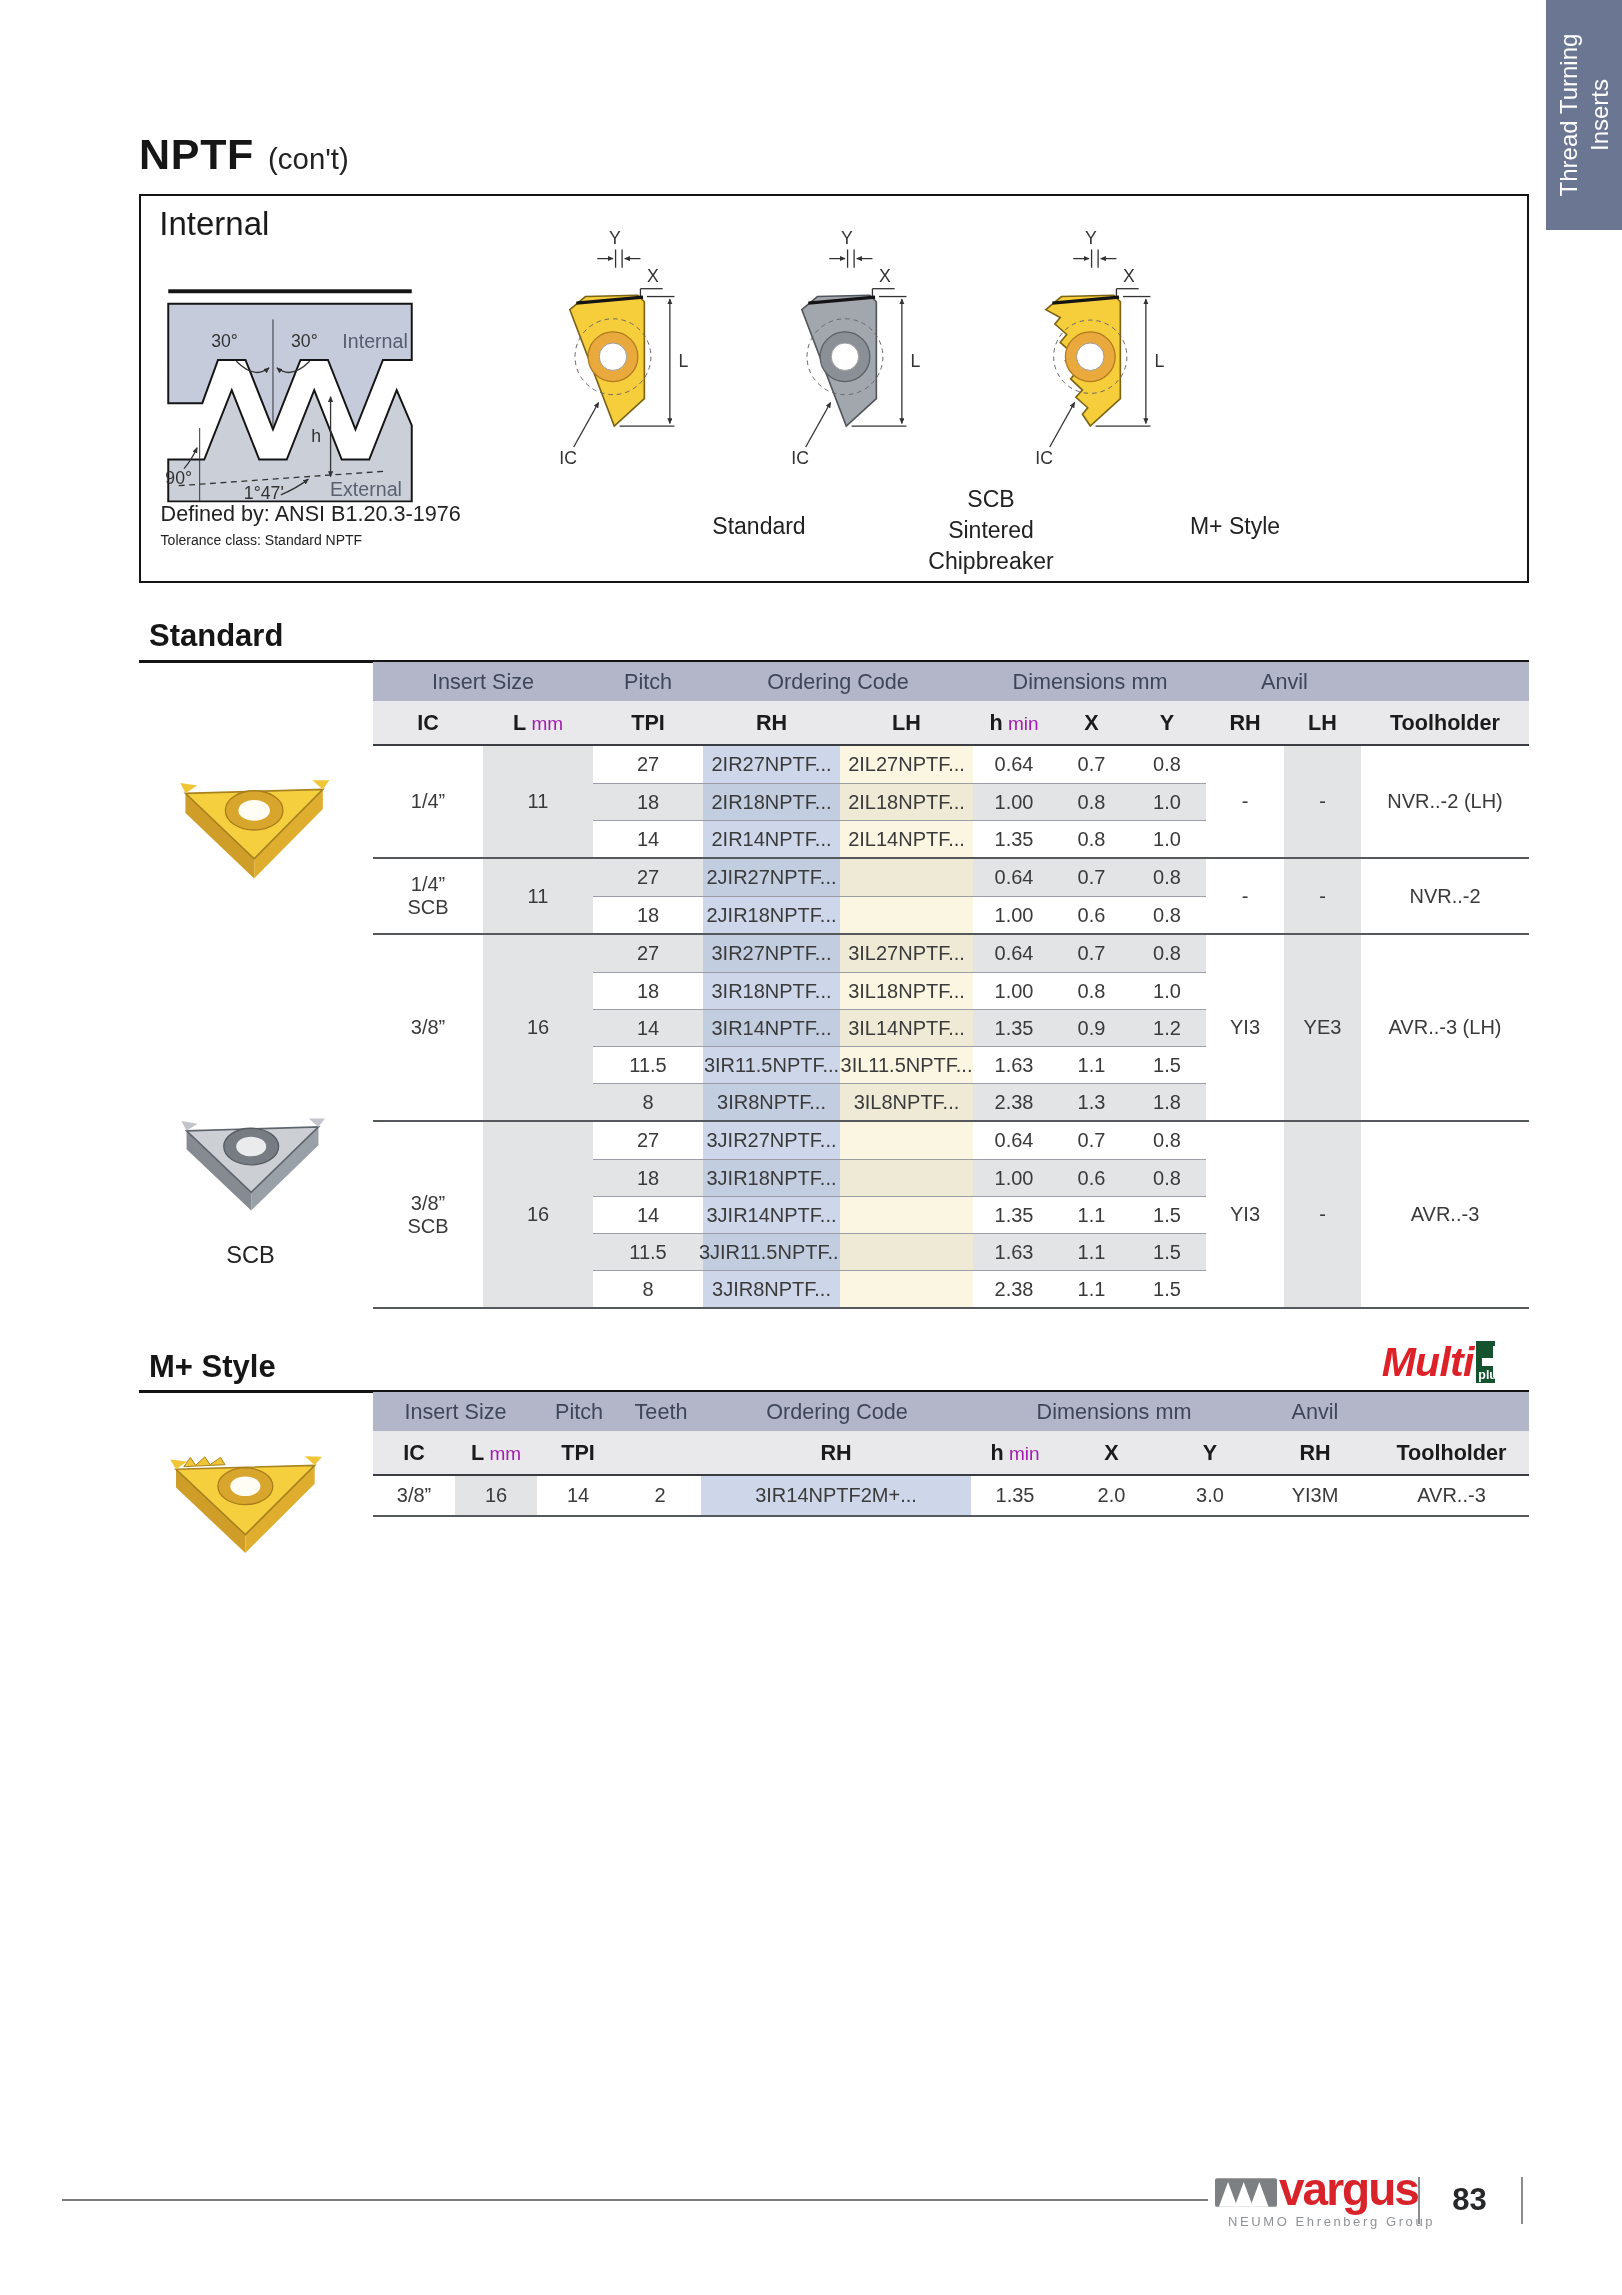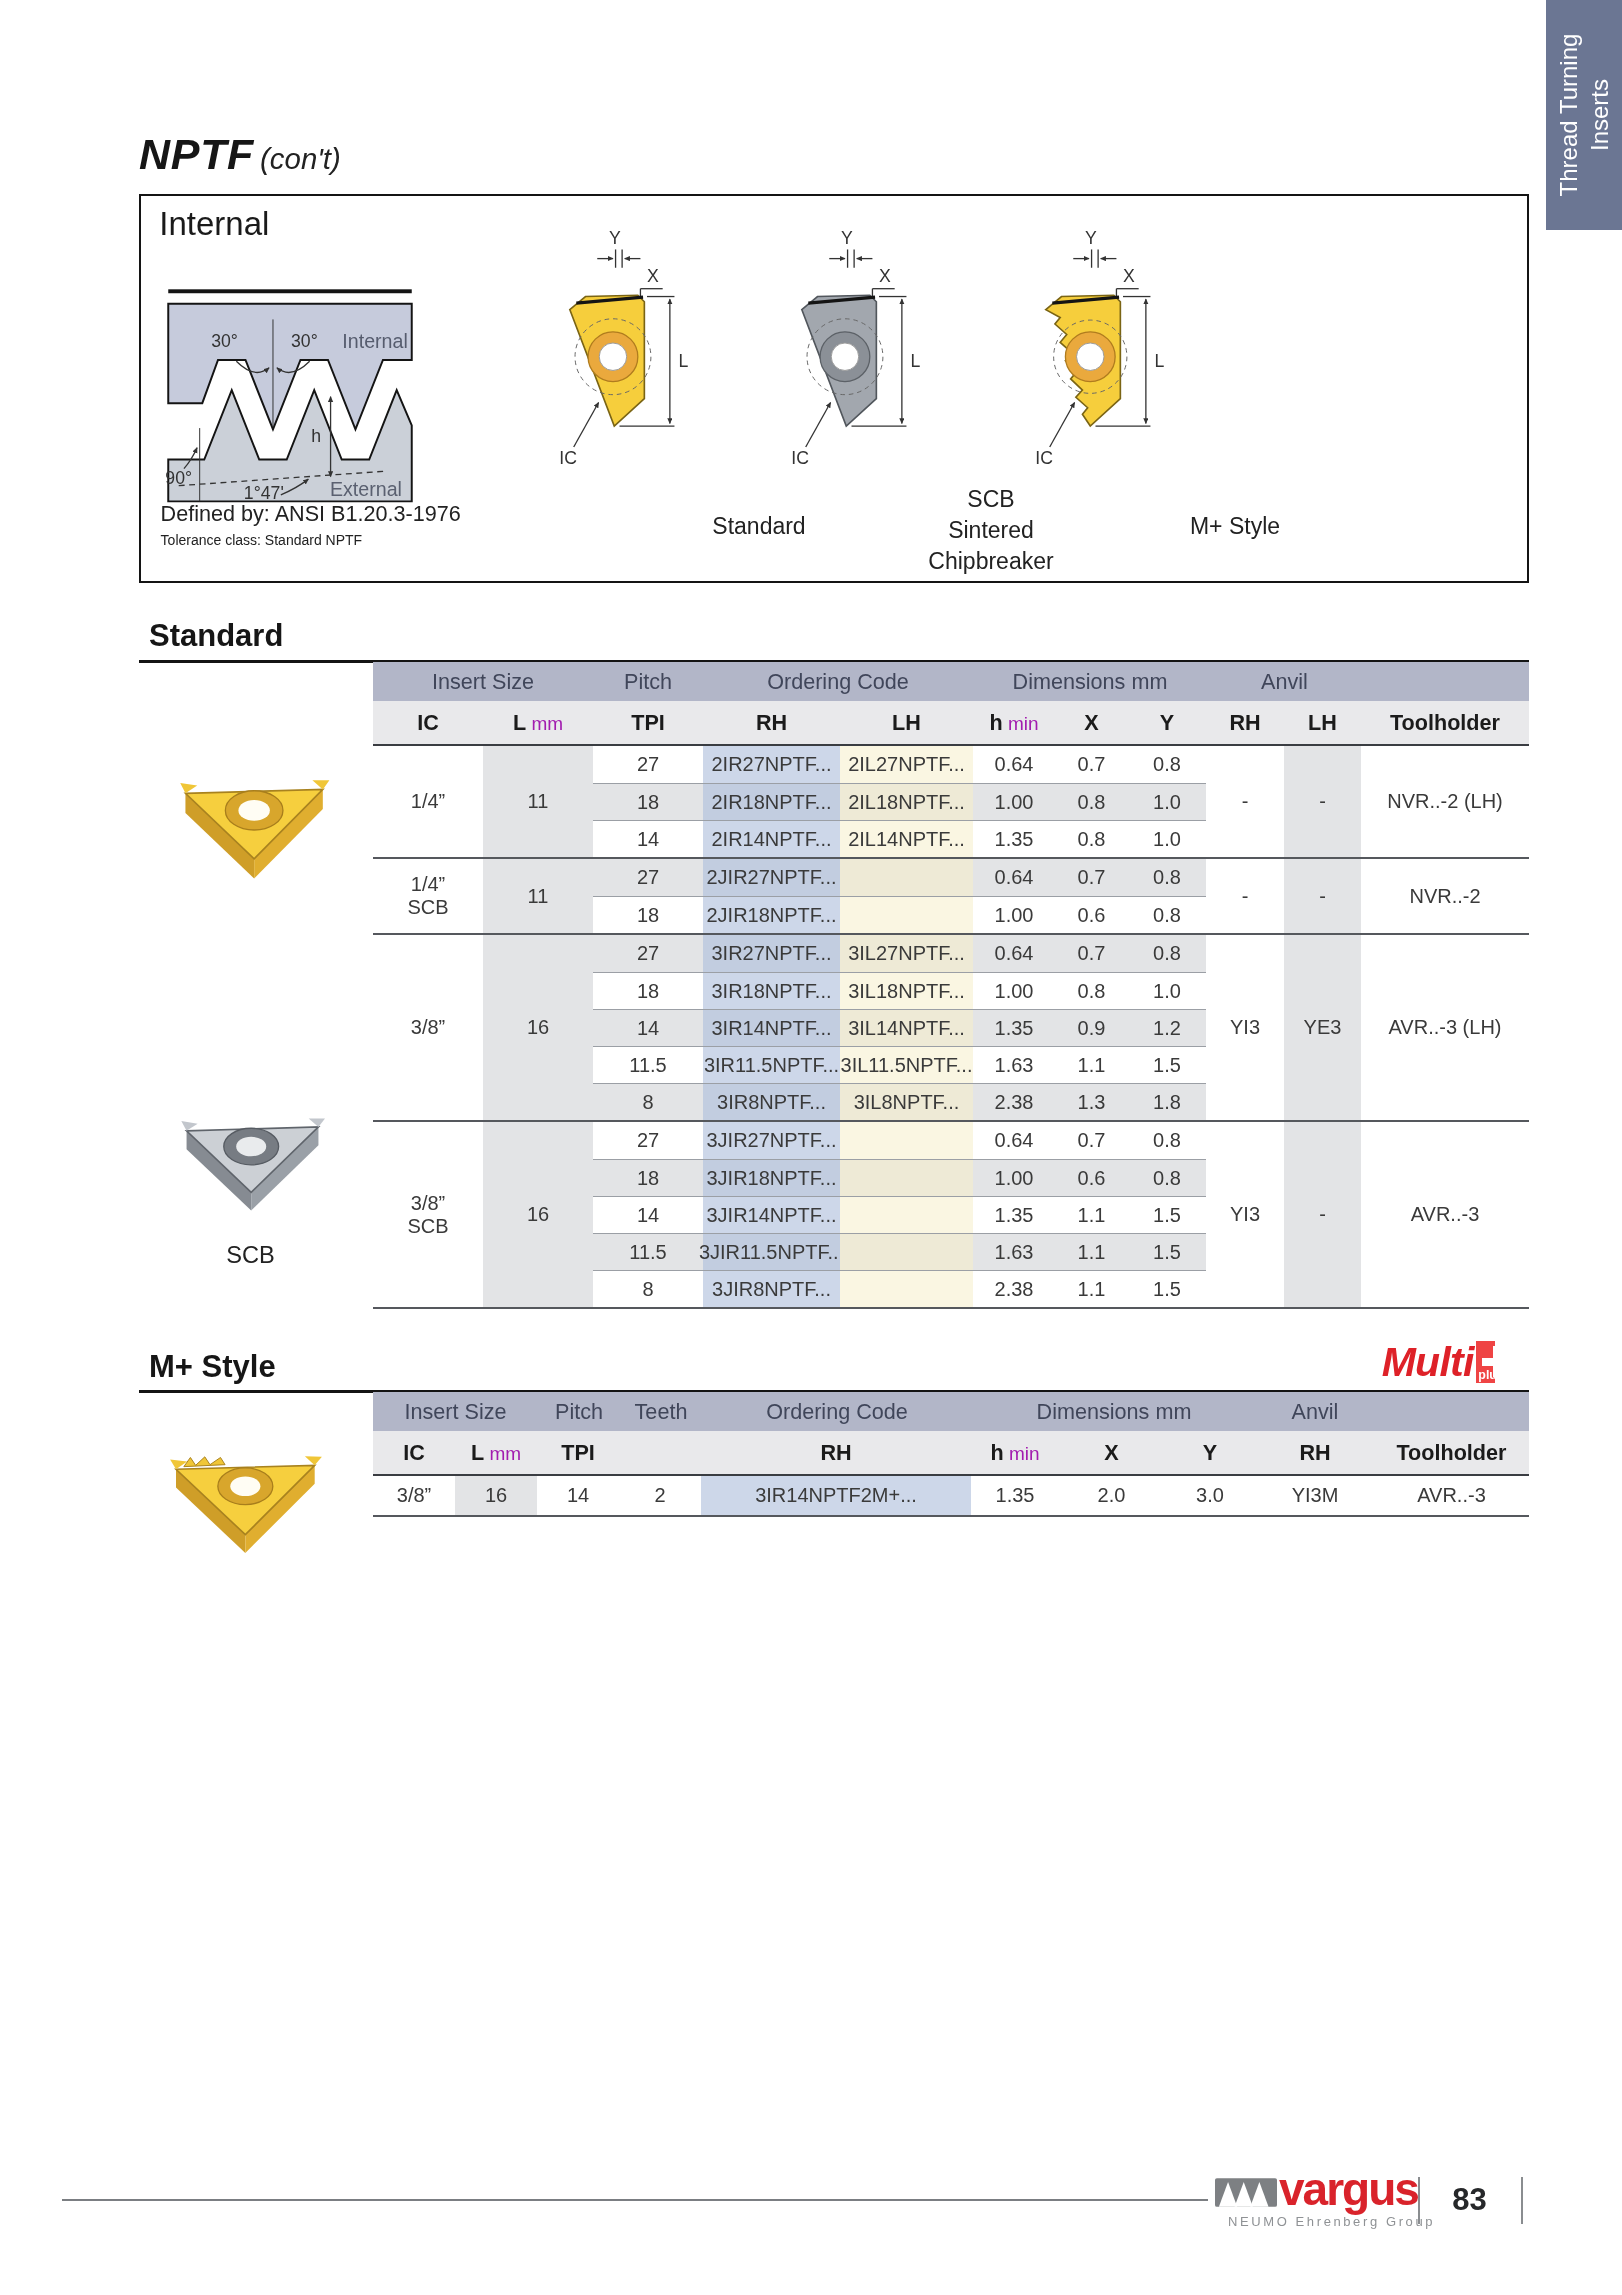--- a/index.html
+++ b/index.html
@@ -6,21 +6,21 @@
   .page{position:relative;width:1623px;height:2295px;background:#fff;overflow:hidden;
         font-family:"Liberation Sans", sans-serif;color:#1d1d1d;}
 
   
   .side-tab{position:absolute;left:1546px;top:0;width:77px;height:230px;background:#6b7693;}
   .side-tab .rot{position:absolute;left:0;top:230px;width:230px;height:77px;
       transform:rotate(-90deg);transform-origin:0 0;display:flex;align-items:center;justify-content:center;}
   .side-tab .rot div{color:#fff;font-size:24px;line-height:1.28;text-align:center;}
 
   
-  .page-heading{position:absolute;left:139px;top:130px;display:flex;align-items:baseline;gap:6px;font-style:italic;}
+  .page-heading{position:absolute;left:139px;top:130px;display:flex;align-items:baseline;gap:14px;}
   .page-heading .h1{font-size:43px;font-weight:bold;letter-spacing:0.7px;color:#161616;}
   .page-heading .h1sub{font-size:29.4px;color:#222;}
 
   
   .internal-box{position:absolute;left:139px;top:194px;width:1390px;height:389px;
       border:2.6px solid #141414;box-sizing:border-box;background:#fff;}
   .internal-title{position:absolute;left:18.3px;top:9.2px;font-size:33px;color:#1a1a1a;}
   .profile-svg{position:absolute;left:18.3px;top:92px;}
   .defined1{position:absolute;left:19.6px;top:305px;font-size:21.6px;color:#222;}
   .defined2{position:absolute;left:19.6px;top:336px;font-size:14px;color:#222;}
@@ -60,21 +60,21 @@
   .alh{background:#e3e4e6;}
   .sep{border-top:1.3px solid #9b9fa5;}
 
   
   .photo{position:absolute;}
   .scb-cap{position:absolute;left:185px;top:1242px;width:131px;text-align:center;font-size:23.6px;color:#222;}
 
   
   .multi-logo{position:absolute;left:1347px;top:1340px;width:183px;height:44px;display:flex;align-items:center;justify-content:center;}
   .multi-text{color:#de2128;font-size:41px;font-weight:bold;font-style:italic;letter-spacing:-0.7px;line-height:1;}
-  .multi-plus{position:relative;width:19px;height:42px;background:#ef4444;margin-left:2.6px;}
+  .multi-plus{position:relative;width:19px;height:42px;background:#14532d;margin-left:2.6px;}
   .multi-plus .pv{position:absolute;left:17px;top:5.2px;width:7.9px;height:31px;background:#fff;}
   .multi-plus .ph{position:absolute;left:5.2px;top:17px;width:31px;height:7.9px;background:#fff;}
   .multi-plus .plbl{position:absolute;left:2px;bottom:1.3px;color:#fff;font-size:12.4px;font-weight:bold;}
 
   
   .f-rule{position:absolute;left:62px;top:2199px;width:1146px;height:2px;background:#7b7e82;}
   .v-mark{position:absolute;left:1215px;top:2178px;}
   .v-word{position:absolute;left:1279px;top:2166px;font-size:46px;font-weight:bold;color:#d9232b;letter-spacing:-2px;line-height:1;}
   .v-sub{position:absolute;left:1228px;top:2214px;font-size:13px;letter-spacing:2.6px;color:#8f9295;}
   .fbar{position:absolute;top:2177px;width:2px;height:47px;background:#8a8d90;}

